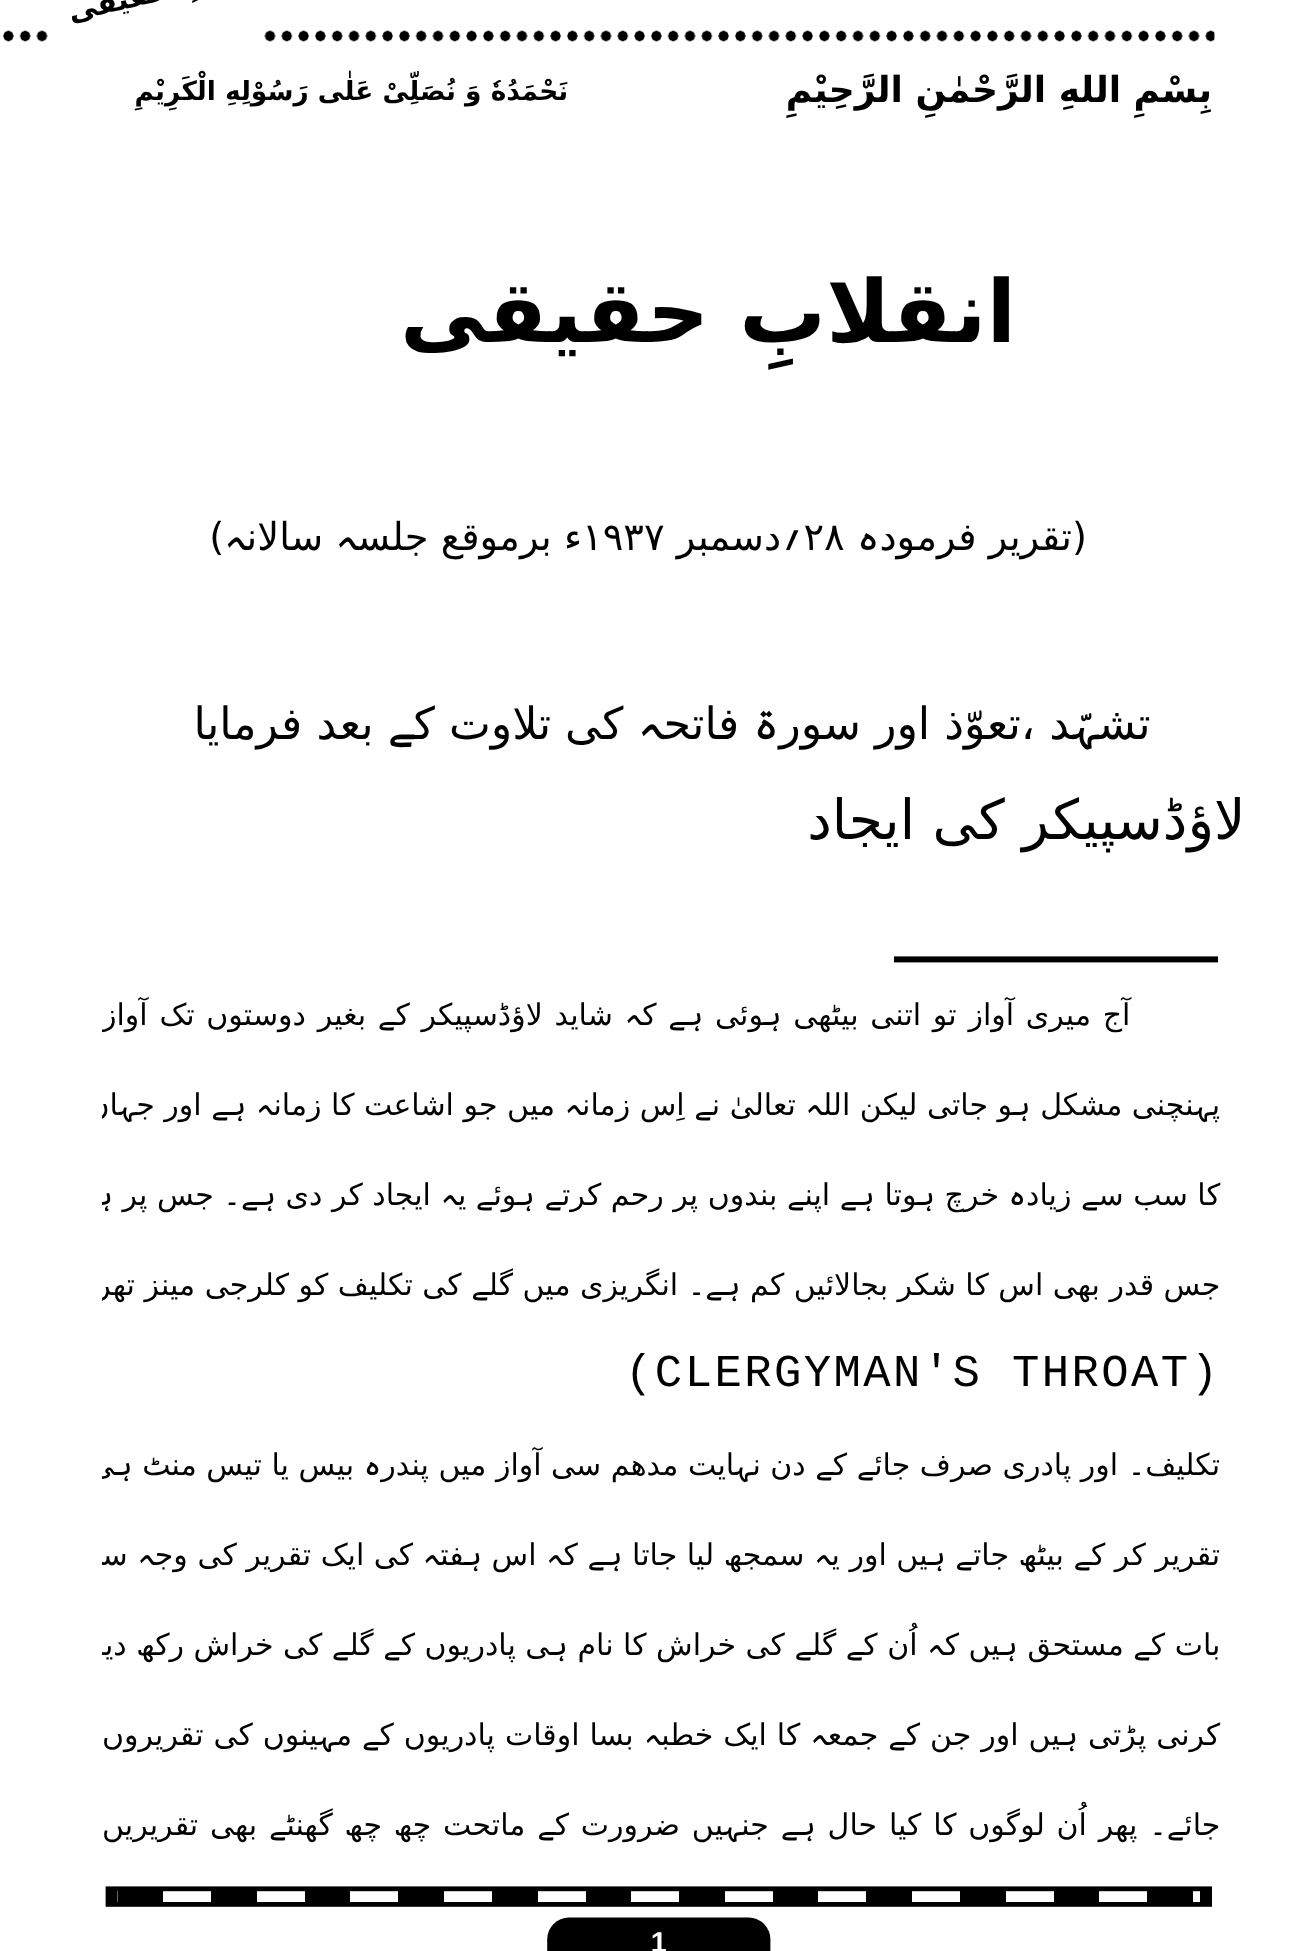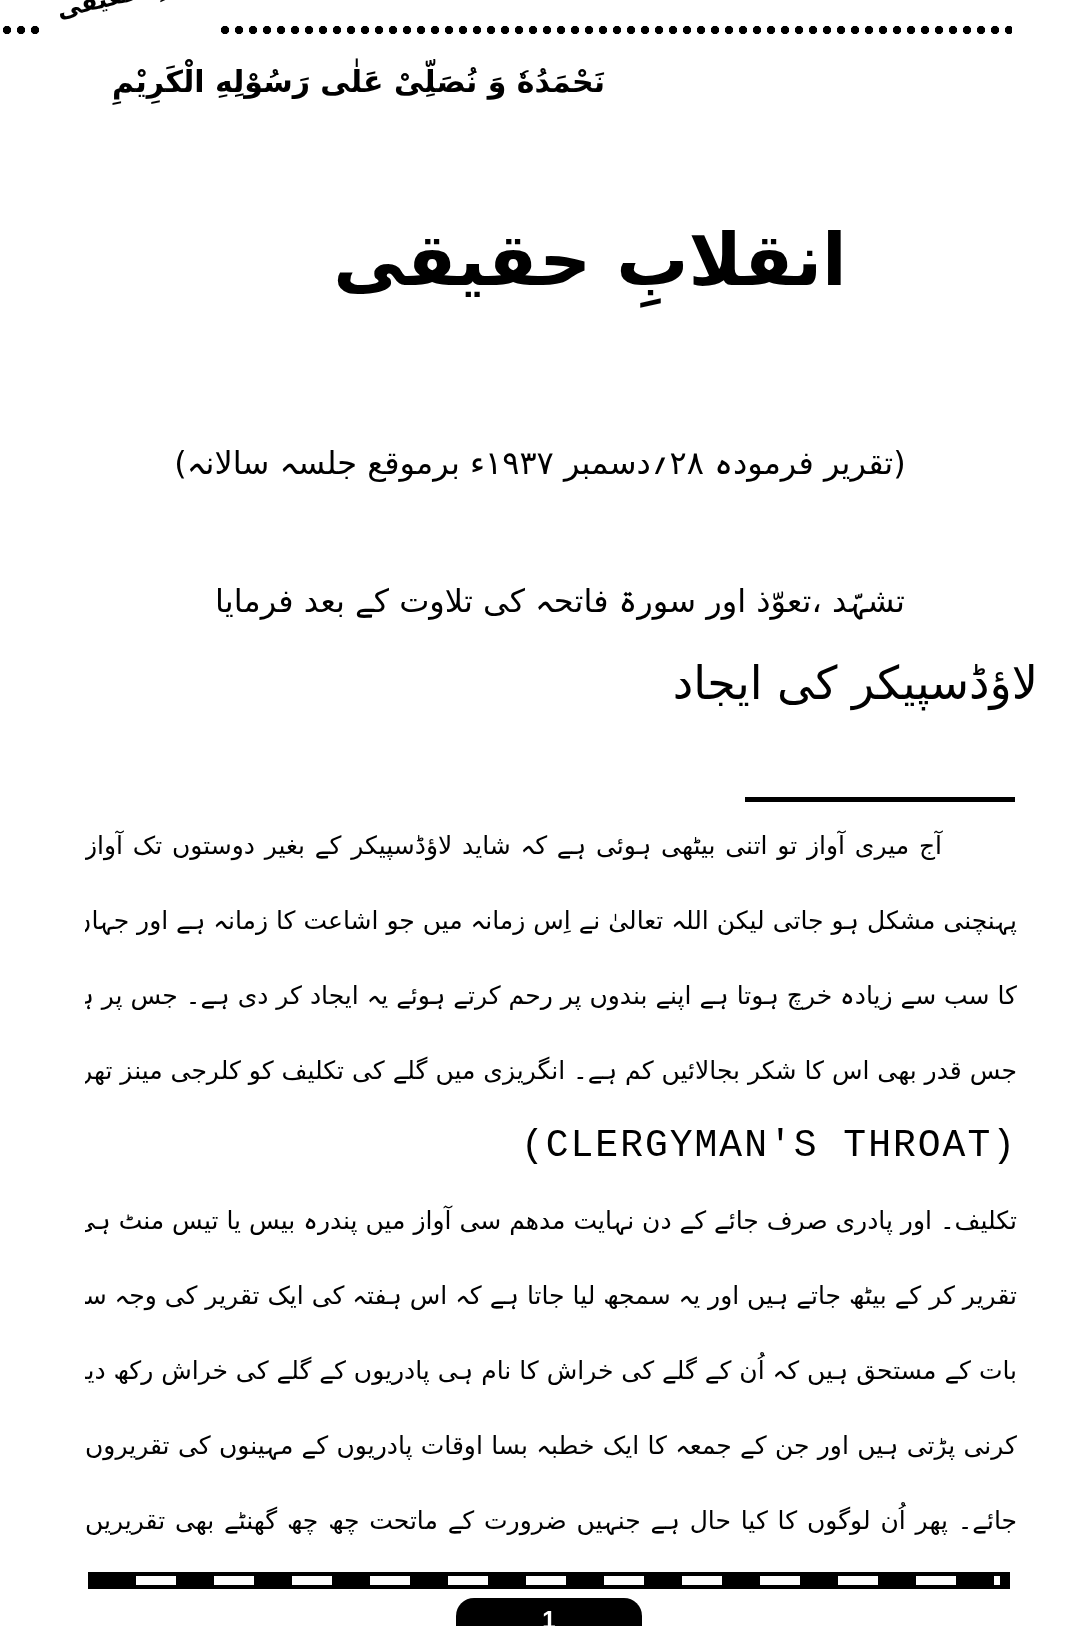--- a/index.html
+++ b/index.html
@@ -40,21 +40,21 @@
   
   .bismillah {
     position: absolute;
     right: 70px; top: 58px;
     font-size: 30px; font-weight: bold;
     direction: rtl; white-space: nowrap;
   }
   .hamdala {
     position: absolute;
     left: 112px; top: 64px;
-    font-size: 30px; font-weight: bold;
+    font-size: 22px; font-weight: bold;
     direction: rtl; white-space: nowrap;
   }
 
   
   .main-title {
     position: absolute;
     left: 0; right: 0; top: 218px;
     padding-left: 100px;
     text-align: center;
     font-size: 72px;
@@ -62,27 +62,26 @@
     direction: rtl;
   }
 
   
   .date-line {
     position: absolute;
     left: 0; right: 0; top: 428px;
     text-align: center;
     font-size: 32px;
     direction: rtl;
-    margin-top: 16px;
   }
   .preamble {
     position: absolute;
     left: 120px; right: 80px; top: 582px;
     text-align: center;
-    font-size: 32px;
+    font-size: 37px;
     direction: rtl;
   }
 
   
   .section-heading {
     position: absolute;
     right: 42px; top: 656px;
     font-size: 46px;
     direction: rtl;
     white-space: nowrap;
@@ -154,20 +153,21 @@
 </style>
 </head>
 <body>
 
 <div class="page">
 
   <div class="dots dots-left"></div>
   <div class="running-header">انقلابِ حقیقی</div>
   <div class="dots dots-right"></div>
 
+  <div class="bismillah">بِسْمِ اللهِ الرَّحْمٰنِ الرَّحِيْمِ</div>
   <div class="hamdala">نَحْمَدُهٗ وَ نُصَلِّیْ عَلٰی رَسُوْلِهِ الْکَرِیْمِ</div>
 
   <div class="main-title">انقلابِ حقیقی</div>
 
   <div class="date-line">(تقریر فرمودہ ۲۸؍دسمبر ۱۹۳۷ء برموقع جلسہ سالانہ)</div>
   <div class="preamble">تشہّد ،تعوّذ اور سورۃ فاتحہ کی تلاوت کے بعد فرمایا</div>
 
   <div class="section-heading">لاؤڈسپیکر کی ایجاد</div>
   <div class="heading-underline"></div>
 

